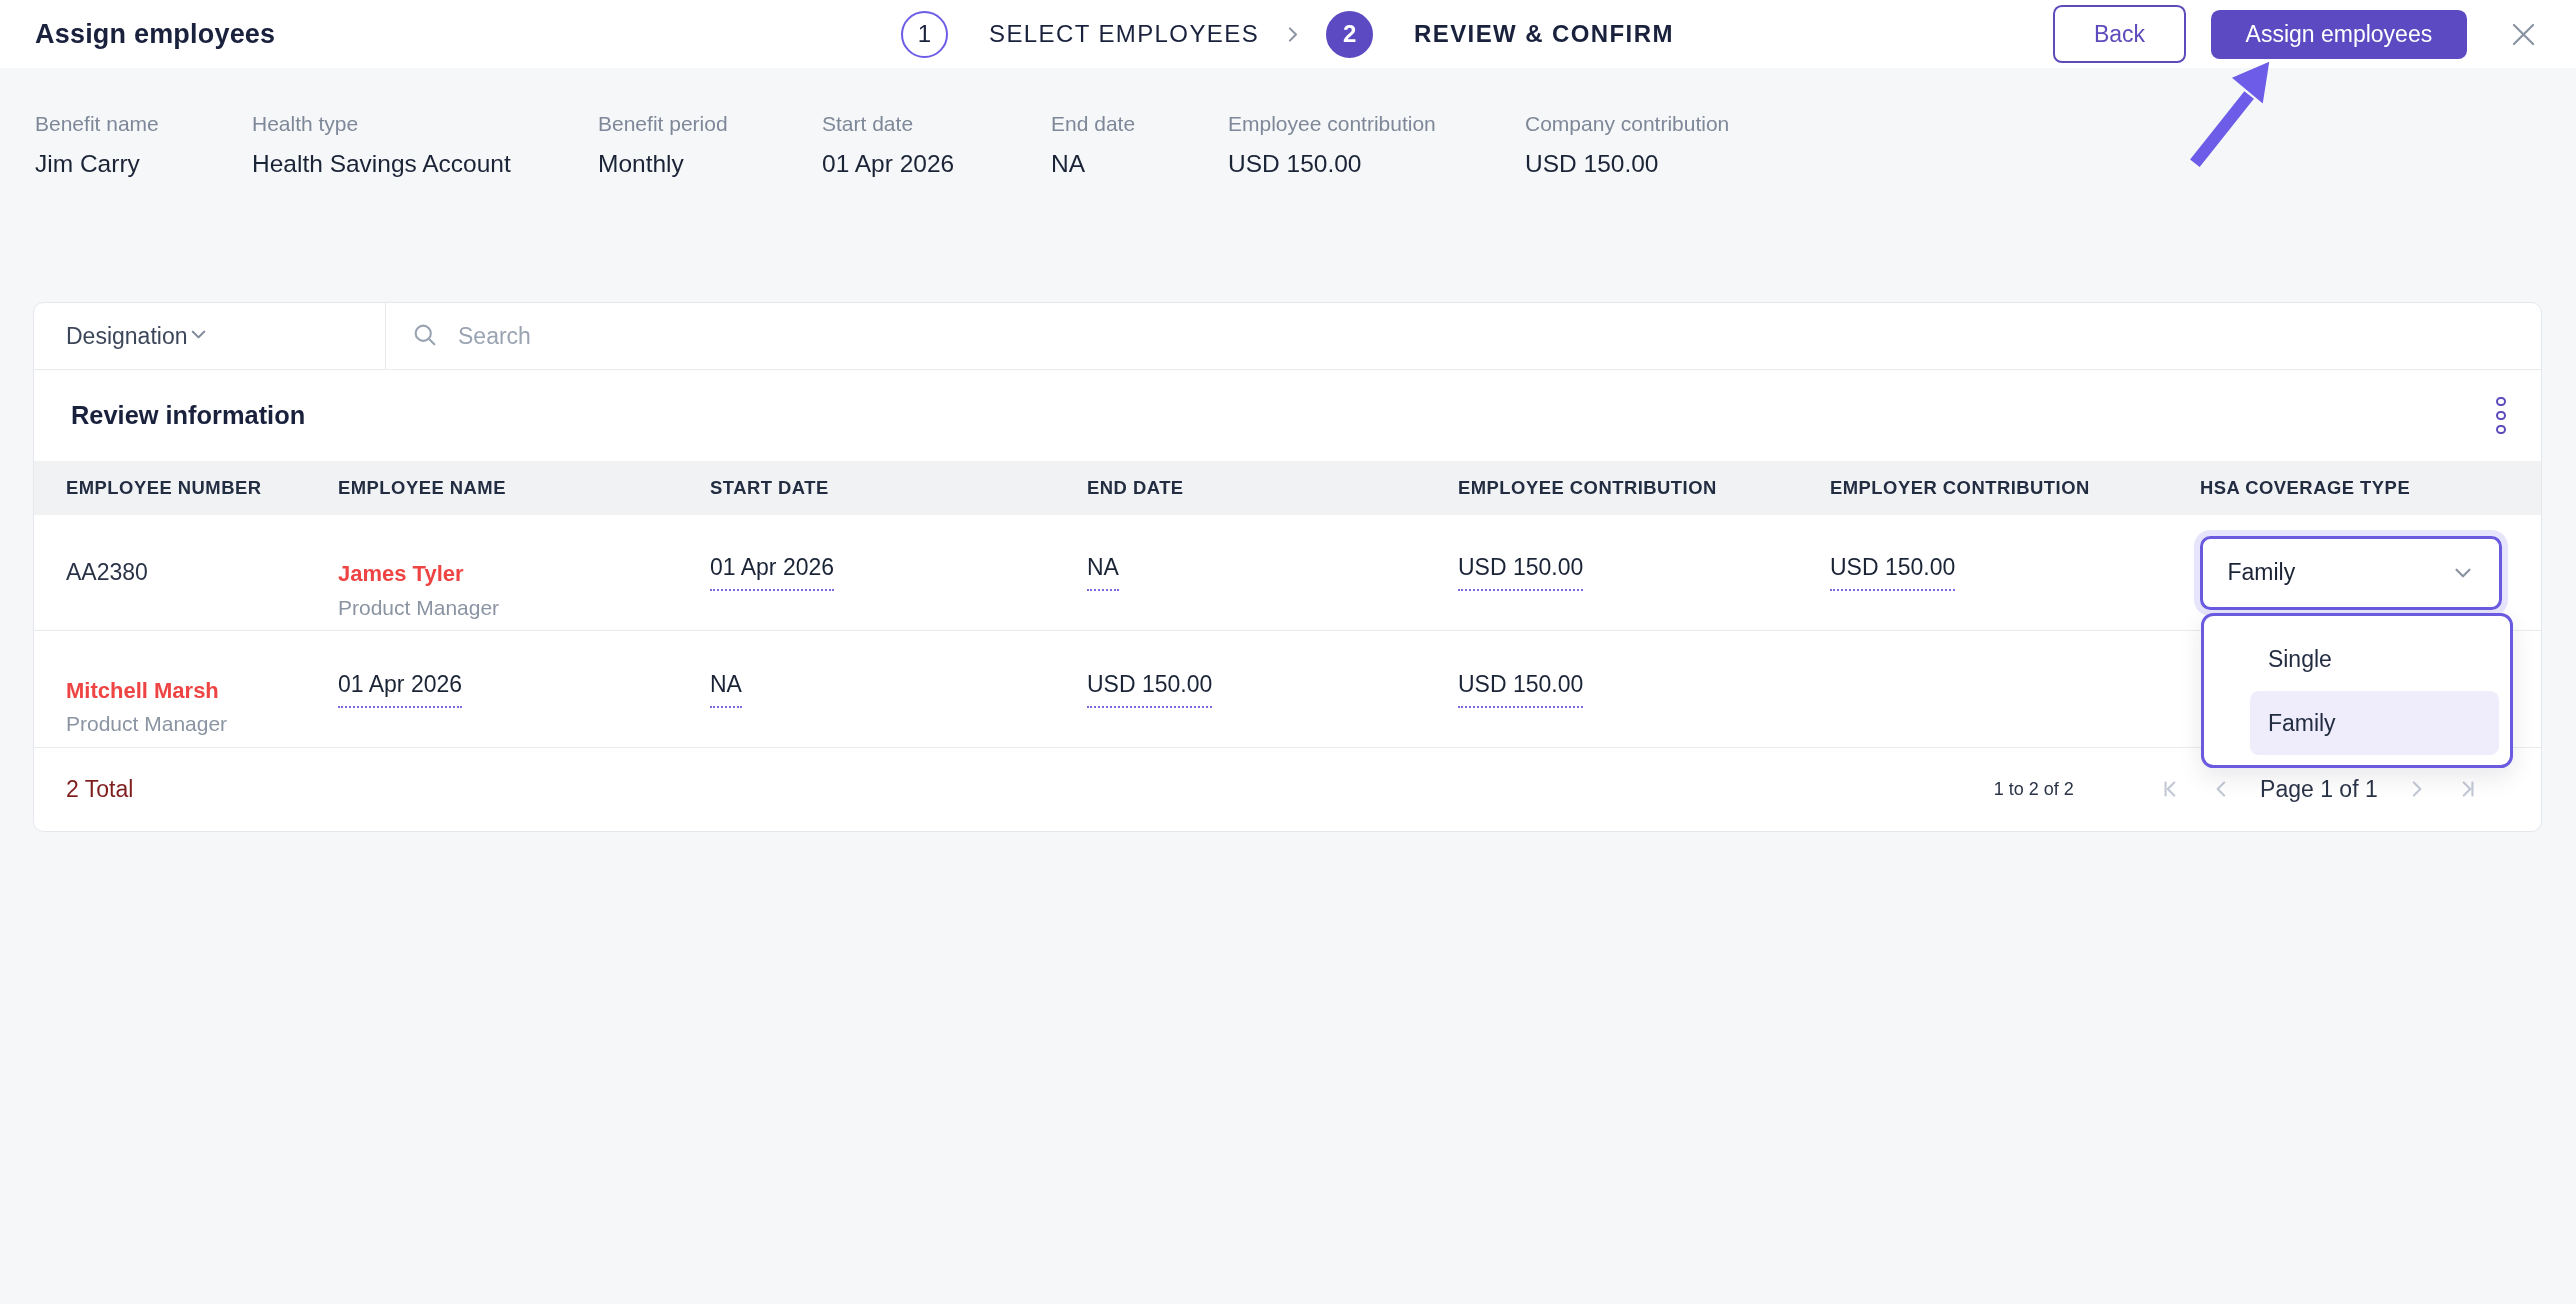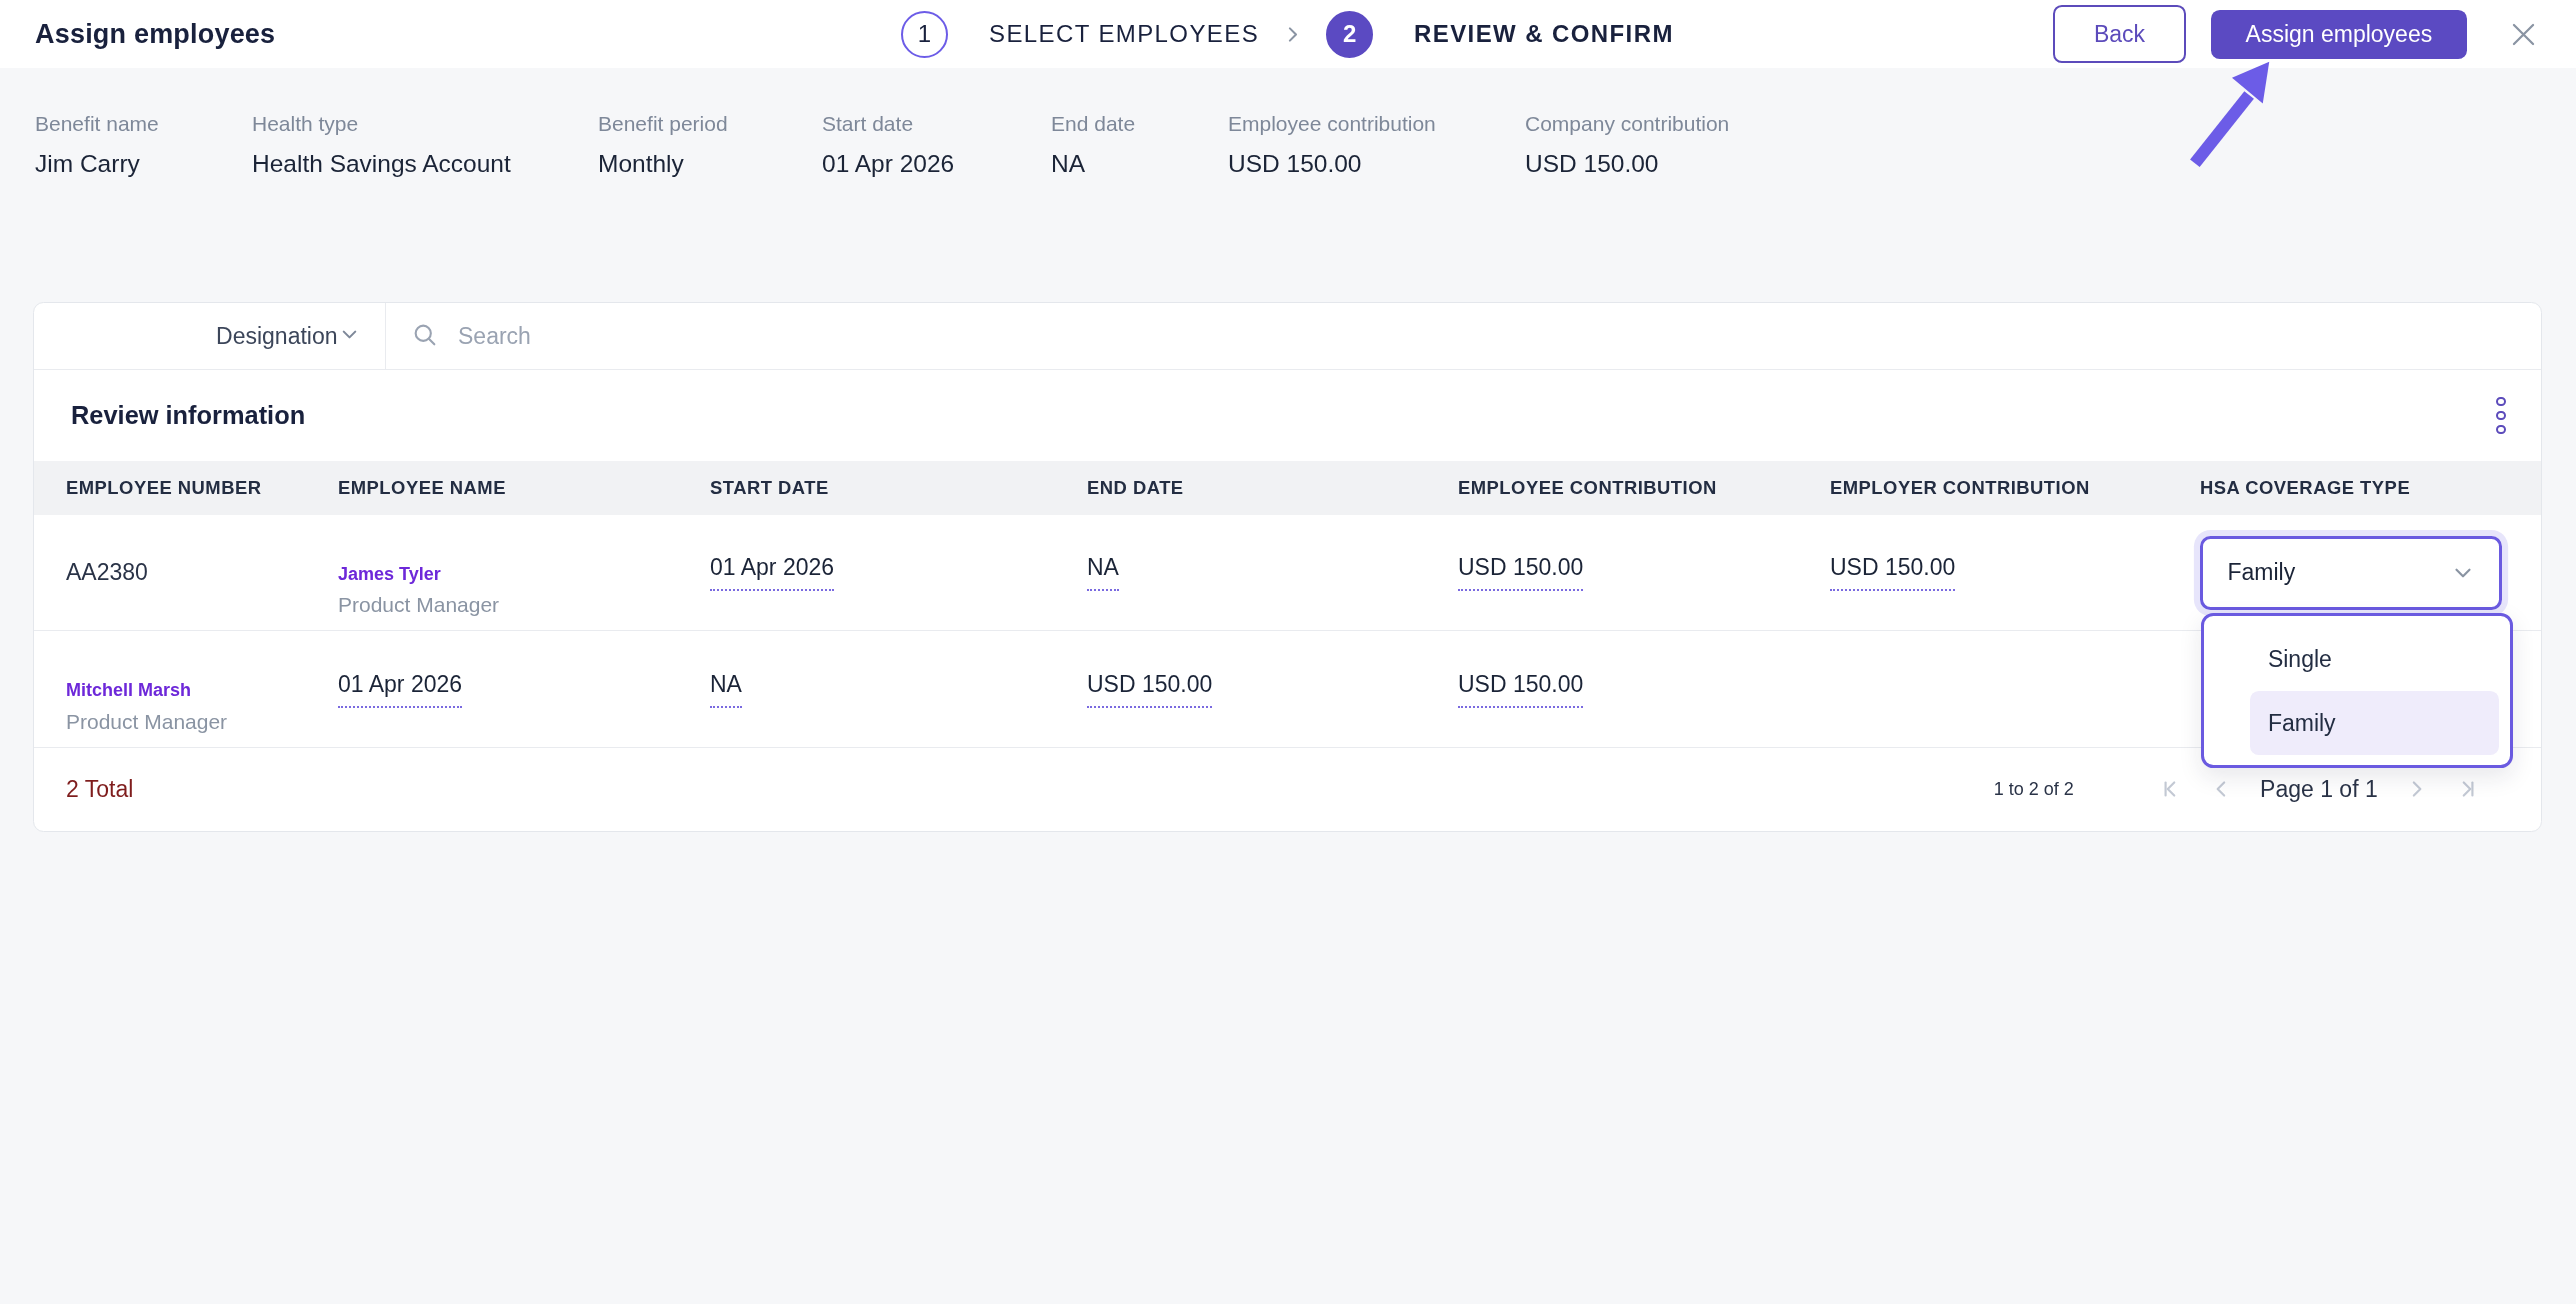--- a/index.html
+++ b/index.html
@@ -31,21 +31,21 @@
   
   .summary{position:absolute;left:0;top:112px;width:2576px;height:96px;}
   .summary-item{position:absolute;top:0;display:flex;flex-direction:column;gap:14px;}
   .s-label{font-size:21px;color:#7E8899;}
   .s-value{font-size:24.5px;color:#1B2437;}
 
   
   .card{position:absolute;left:33px;top:302px;width:2509px;height:530px;background:#FFFFFF;
     border:1.8px solid #E4E7EC;border-radius:10.5px;box-sizing:border-box;overflow:visible;}
   .filterbar{position:relative;height:66px;border-bottom:1.8px solid #E9EBEF;display:flex;align-items:stretch;}
-  .designation{width:352px;display:flex;align-items:center;justify-content:flex-end;
+  .designation{width:352px;display:flex;align-items:center;justify-content:flex-start;
     padding:0 24.5px 0 32px;cursor:pointer;box-sizing:border-box;border-right:1.8px solid #E9EBEF;}
   .designation-label{font-size:23px;color:#3C465A;}
   .searchbox{flex:1;display:flex;align-items:center;gap:17.5px;padding-left:24.5px;}
   .searchbox input{border:none;outline:none;font-size:23px;color:#1B2437;flex:1;height:53px;
     font-family:"Liberation Sans",sans-serif;background:transparent;}
   .searchbox input::placeholder{color:#9AA3B2;}
 
   .section-head{position:relative;height:91px;display:flex;align-items:center;padding:0 28px 0 37px;}
   .section-title{font-size:25.4px;font-weight:600;color:#19213D;}
   .kebab{margin-left:auto;display:flex;flex-direction:column;gap:4.4px;align-items:center;cursor:pointer;padding:7px;}
@@ -53,21 +53,21 @@
 
   .thead,.grid-row{display:grid;grid-template-columns:272px 372px 377px 371px 372px 370px auto;
     padding-left:32px;box-sizing:border-box;}
   .thead{height:54px;background:#F1F2F4;align-items:center;}
   .th{font-size:18.4px;font-weight:700;letter-spacing:0.5px;color:#232D42;}
   .grid-row{border-bottom:1.8px solid #E9EBEF;}
   .row-1{height:116px;}
   .row-2{height:117px;}
   .cell{display:flex;align-items:center;font-size:23px;color:#2A3347;}
   .cell.namecol{flex-direction:column;align-items:flex-start;justify-content:center;gap:8.8px;}
-  .name-main{font-size:18px;font-weight:600;color:#6d28d9;margin-top:36px;}
+  .name-main{font-size:22px;font-weight:600;color:#ef4444;margin-top:36px;}
   .name-sub{font-size:21px;color:#8A94A3;}
   .dotted{display:inline-block;border-bottom:2.6px dotted #7A6AE0;padding-bottom:8px;cursor:pointer;color:#1B2437;}
 
   
   .hsa-cell{position:relative;align-items:center;}
   .hsa-select{position:relative;width:302px;height:74px;border:3.1px solid #6A5AE0;border-radius:10.5px;
     background:#fff;display:flex;align-items:center;box-sizing:border-box;cursor:pointer;
     box-shadow:0 0 0 6.1px rgba(108,92,231,.16);z-index:5;}
   .hsa-select .sel-text{font-size:23px;color:#1B2437;padding-left:24.5px;}
   .hsa-select .sel-chevron{position:absolute;right:23px;top:50%;transform:translateY(-50%);display:flex;}

